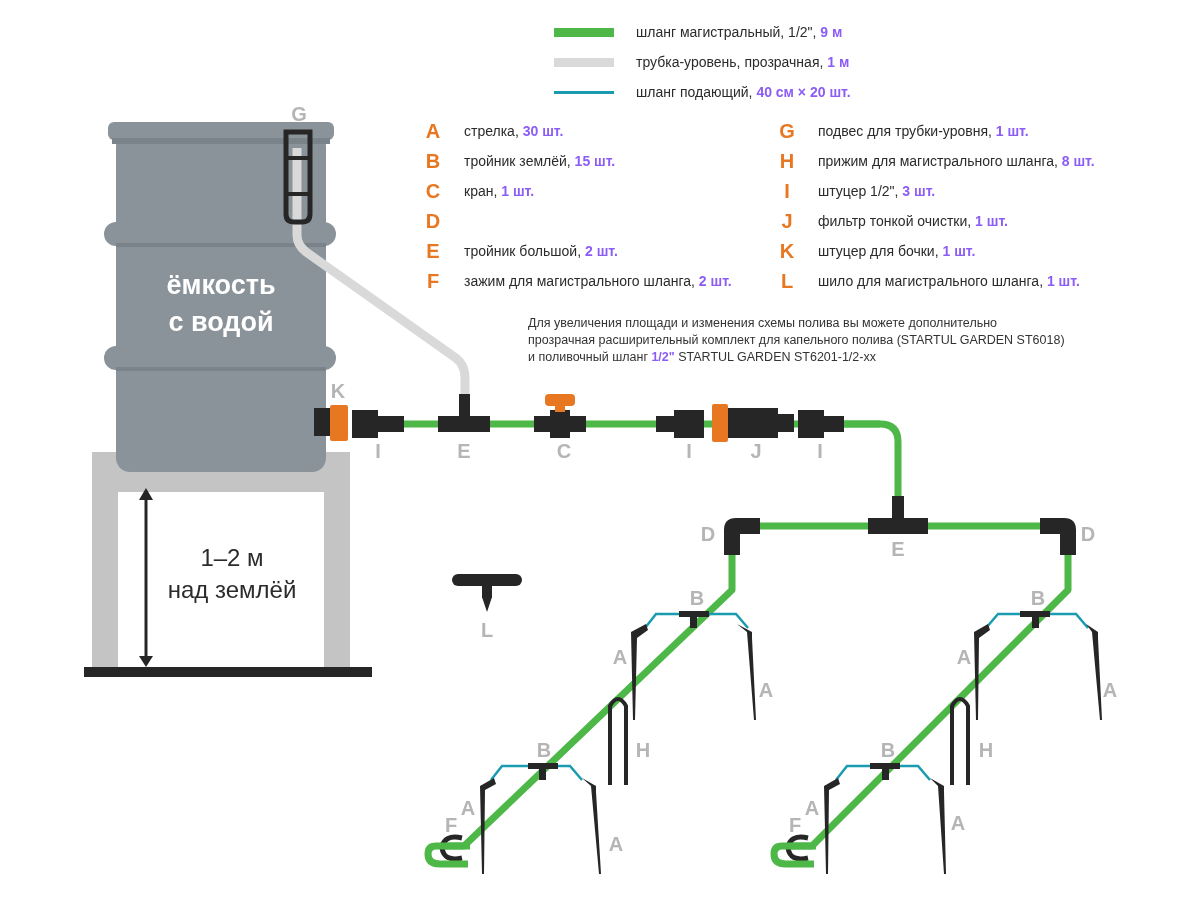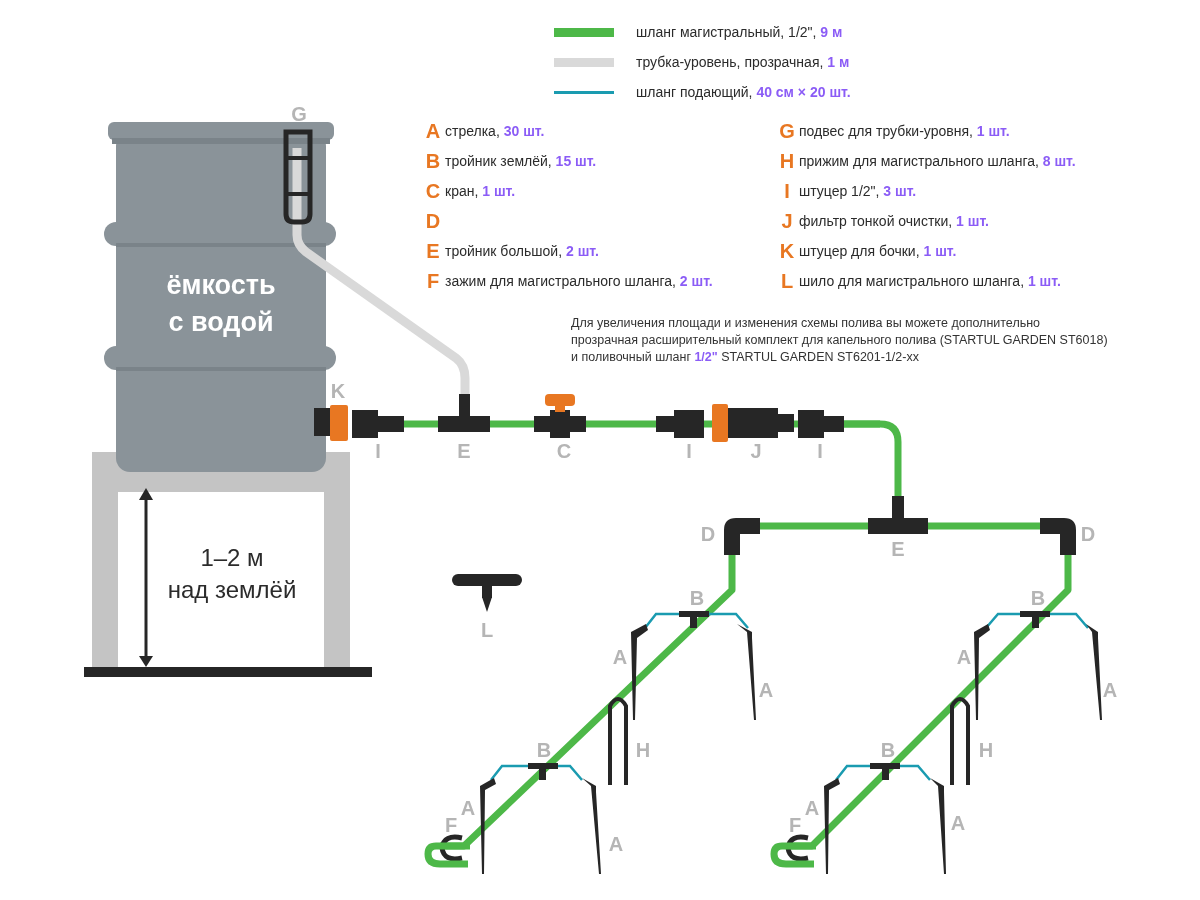--- a/index.html
+++ b/index.html
@@ -5,22 +5,22 @@
   html, body { margin: 0; padding: 0; background: #ffffff; }
   body { width: 1200px; height: 900px; position: relative; overflow: hidden; font-family: "Liberation Sans", "DejaVu Sans", sans-serif; color: #262626; }
   #stage { position: absolute; left: 0; top: 0; width: 1200px; height: 900px; }
   .legend-row { position: absolute; left: 554px; height: 20px; display: flex; align-items: center; }
   .legend-swatch { width: 60px; margin-right: 22px; }
   .legend-text { font-size: 14px; color: #2b2b2b; white-space: nowrap; }
   .b { font-weight: bold; color: #8b5cf6; }
   .parts-col { position: absolute; top: 116px; }
   .part-row { height: 30px; display: flex; align-items: center; white-space: nowrap; }
   .part-letter { color: #e87722; font-weight: bold; font-size: 20px; width: 18px; text-align: center; margin-right: 3px; }
-  .part-text { font-size: 14px; color: #2b2b2b; }
-  .note { position: absolute; left: 528px; top: 315px; width: 600px; font-size: 12.5px; line-height: 17px; color: #333; margin-left: 43px; }
+  .part-text { font-size: 14px; color: #2b2b2b; margin-left: 19px; }
+  .note { position: absolute; left: 528px; top: 315px; width: 600px; font-size: 12.5px; line-height: 17px; color: #333; }
   .diag-label { font-family: "Liberation Sans", sans-serif; font-weight: bold; font-size: 20px; fill: #b5b5b5; }
   .tank-text { font-family: "Liberation Sans", sans-serif; font-weight: bold; font-size: 27px; fill: #ffffff; }
   .height-text { font-family: "Liberation Sans", sans-serif; font-size: 24px; fill: #2b2b2b; }
 </style>
 </head>
 <body>
 
 <div id="stage">
 <svg width="1200" height="900" viewBox="0 0 1200 900" xmlns="http://www.w3.org/2000/svg">
 

